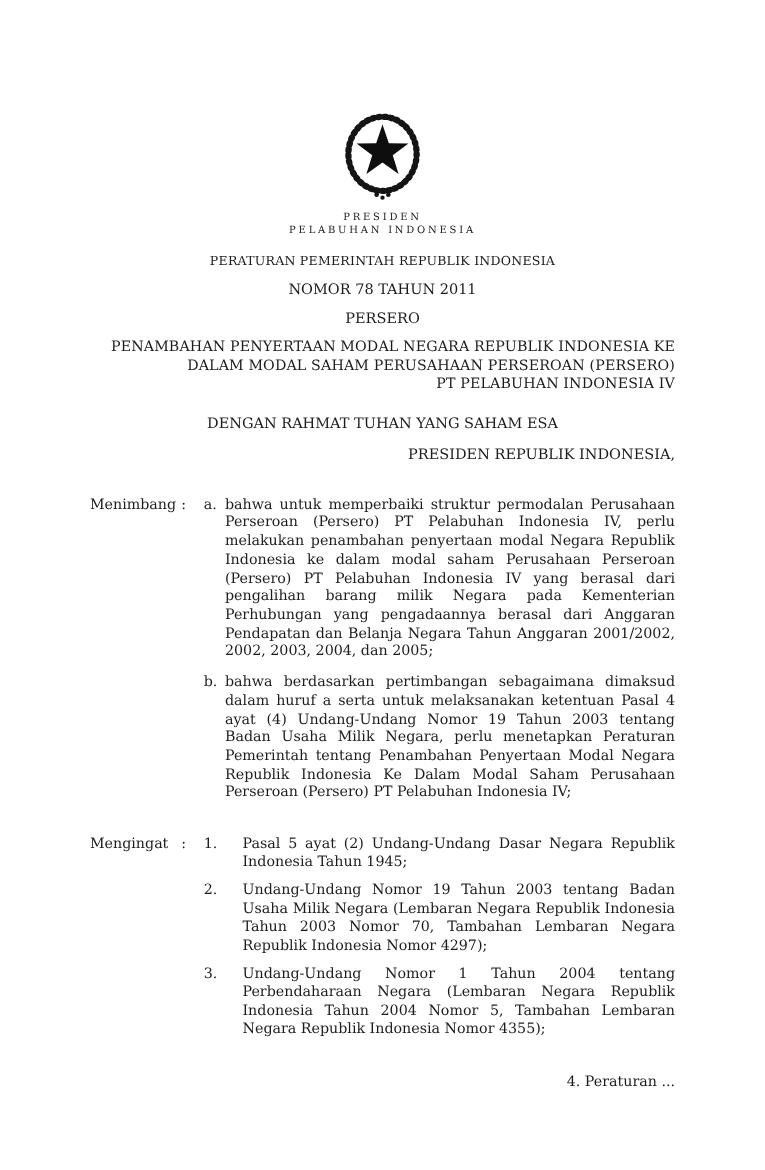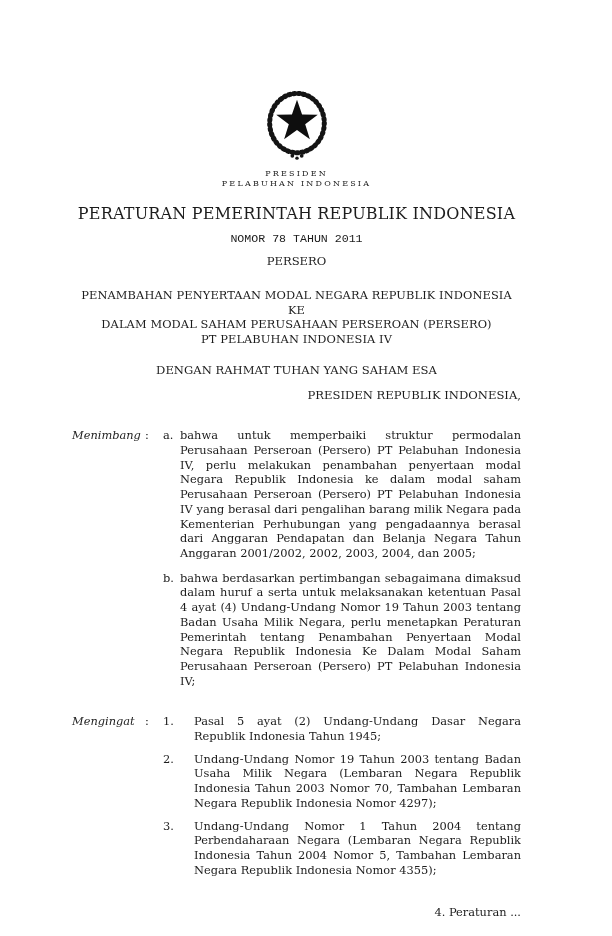--- a/index.html
+++ b/index.html
@@ -5,50 +5,50 @@
   * { margin: 0; padding: 0; box-sizing: border-box; }
   html, body { width: 612px; height: 936px; }
   body {
     background: #ffffff;
     color: #1c1c1c;
     font-family: "DejaVu Serif", "Liberation Serif", serif;
   }
   .page {
     width: 612px;
     height: 936px;
-    padding: 84px 91px 0 72px;
+    padding: 84px 72px 0 72px;
     overflow: hidden;
     background: #ffffff;
   }
   .emblem-wrap { text-align: center; line-height: 0; }
   .emblem-wrap svg { display: inline-block; }
   .emblem-caption {
     text-align: center;
     font-size: 8px;
     letter-spacing: 2.2px;
     line-height: 10px;
     margin-top: 3px;
     color: #222;
   }
-  .doc-title   { text-align: center; font-size: 16px; margin-top: 15px; letter-spacing: 0.2px; }
-  .doc-number  { text-align: center; font-size: 11.6px; margin-top: 9px; font-family: Liberation Mono, monospace; }
+  .doc-title   { text-align: center; font-size: 10px; margin-top: 15px; letter-spacing: 0.2px; }
+  .doc-number  { text-align: center; font-size: 11.6px; margin-top: 9px; }
   .tentang     { text-align: center; font-size: 11.6px; margin-top: 9px; }
-  .subject     { text-align: center; font-size: 11.4px; margin-top: 20px; line-height: 14.6px; letter-spacing: 0.1px; }
+  .subject     { text-align: right; font-size: 11.4px; margin-top: 9px; line-height: 14.6px; letter-spacing: 0.1px; }
   .invocation  { text-align: center; font-size: 11.6px; margin-top: 17px; }
   .authority   { text-align: right; font-size: 11.6px; margin-top: 11px; }
 
   .section { margin-top: 26px; font-size: 11.4px; line-height: 14.7px; }
   .clause {
     display: grid;
     grid-template-columns: 73px 18px 17px 1fr;
     margin-top: 9px;
   }
   .clause:first-child { margin-top: 0; }
   .section.mengingat .clause { grid-template-columns: 73px 18px 31px 1fr; }
-  .col-label  { text-align: left; font-style: italic; }
+  .col-label  { text-align: left; }
   .col-colon  { text-align: left; }
   .col-marker { text-align: left; }
   .col-text   { text-align: justify; }
   .section.menimbang .clause + .clause { margin-top: 10px; }
   .section.mengingat { }
   .section.mengingat .clause + .clause { margin-top: 8px; }
 
   .catchword {
     margin-top: 28px;
     text-align: right;

